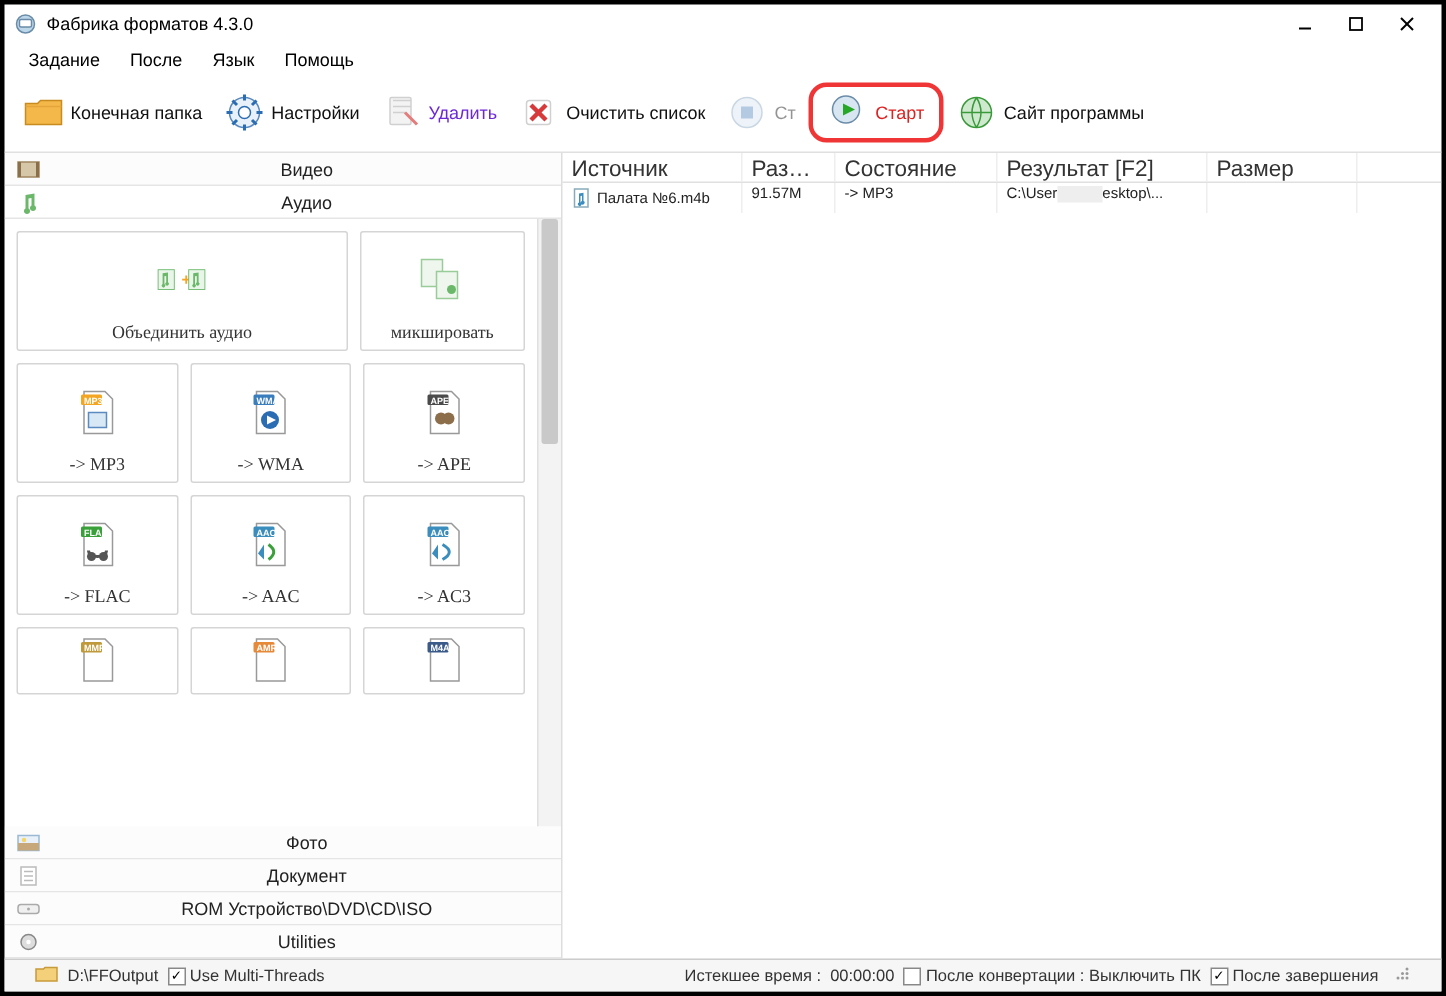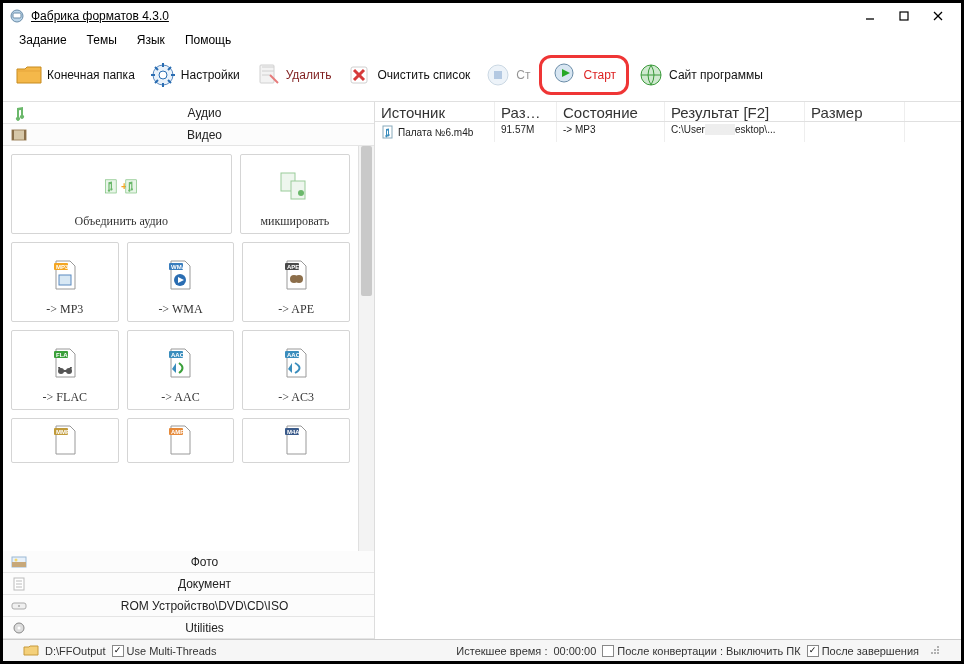--- a/index.html
+++ b/index.html
@@ -1,35 +1,35 @@
 <!DOCTYPE html>
 <html><head>
 <meta charset="utf-8">
 <style>
   * { box-sizing: border-box; margin: 0; padding: 0; font-family: "Segoe UI", Tahoma, sans-serif; }
   body { background: #fff; width: 964px; height: 664px; overflow: hidden; border: 3px solid #000; position: relative; }
   .window { width: 100%; height: 100%; display: flex; flex-direction: column; }
 
   
-  .titlebar { display: flex; align-items: center; height: 26px; padding: 0 6px; font-size: 12px; text-decoration: underline; }
+  .titlebar { display: flex; align-items: center; height: 26px; padding: 0 6px; font-size: 12px; }
   .titlebar .app-icon { width: 16px; height: 16px; margin-right: 6px; display: inline-flex; }
   .titlebar .title { flex: 1; color: #000; }
   .winbtn { width: 34px; height: 20px; display: inline-flex; align-items: center; justify-content: center; color: #000; }
   .winbtn svg { width: 10px; height: 10px; }
 
   
   .menubar { display: flex; gap: 4px; padding: 2px 8px; font-size: 12px; text-align: center; }
   .menubar .menu-item { padding: 2px 8px; cursor: default; }
 
   
   .toolbar { display: flex; align-items: center; padding: 4px 6px 6px 6px; gap: 2px; border-bottom: 1px solid #e0e0e0; position: relative; }
   .tool { display: flex; align-items: center; gap: 4px; padding: 2px 6px; font-size: 12px; height: 34px; }
   .tool .ticon { width: 28px; height: 28px; display: inline-flex; align-items: center; justify-content: center; }
   .tool .tlabel { color: #111; }
-  .tool.disabled .tlabel { color: #7f1d1d; }
+  .tool.disabled .tlabel { color: #6d28d9; }
   .tool.highlight { border: 3px solid #ef3535; border-radius: 12px; padding: 16px 10px; height: 40px; }
   .tool.highlight .tlabel { color: #d22; font-weight: 500; }
   .tool.faded { opacity: .45; }
 
   
   .content { flex: 1; display: flex; overflow: hidden; }
 
   
   .leftpanel { width: 372px; border-right: 1px solid #ddd; display: flex; flex-direction: column; overflow: hidden; }
   .cat { display: flex; align-items: center; height: 22px; border-bottom: 1px solid #e5e5e5; background: #fcfcfc; }
@@ -98,21 +98,21 @@
     <span class="winbtn">
         <svg viewBox="0 0 10 10">
           <line x1="1" y1="1" x2="9" y2="9" stroke="#000" stroke-width="1.3"></line>
           <line x1="9" y1="1" x2="1" y2="9" stroke="#000" stroke-width="1.3"></line>
         </svg>
       </span>
   </div>
 
   <div class="menubar">
     <span class="menu-item">Задание</span>
-    <span class="menu-item">Темы</span>
+    <span class="menu-item">После</span>
     <span class="menu-item">Язык</span>
     <span class="menu-item">Помощь</span>
   </div>
 
   <div class="toolbar">
     <div class="tool">
       <span class="ticon">
           <svg class="svg28" viewBox="0 0 28 28">
             <path d="M2 8 L10 8 L12 6 L26 6 L26 22 L2 22 Z" fill="#f4b84a" stroke="#c78b1f"></path>
             <path d="M2 10 L26 10" stroke="#e6a53a"></path>
@@ -175,37 +175,37 @@
             <path d="M4 14 L24 14 M14 4 Q20 14 14 24 M14 4 Q8 14 14 24" fill="none" stroke="#3a9a3a"></path>
           </svg>
         </span>
       <span class="tlabel">Сайт программы</span>
     </div>
   </div>
 
   <div class="content">
 
     <div class="leftpanel">
-      <div class="cat sel">
-        <span class="cicon">
-            <svg class="svg16" viewBox="0 0 16 16">
-              <path d="M6 3 L12 2 L12 10 A2 2 0 1 1 10 10 L10 5 L8 5.3 L8 12 A2 2 0 1 1 6 12 Z" fill="#6bb86b"></path>
-            </svg>
-          </span>
-        <span class="clabel">Аудио</span>
-      </div>
       <div class="cat">
         <span class="cicon">
             <svg class="svg16" viewBox="0 0 16 16">
               <rect x="1" y="3" width="14" height="10" fill="#d6c7a8" stroke="#a08660"></rect>
               <rect x="1" y="3" width="2" height="10" fill="#8a6f4a"></rect>
               <rect x="13" y="3" width="2" height="10" fill="#8a6f4a"></rect>
             </svg>
           </span>
         <span class="clabel">Видео</span>
+      </div>
+      <div class="cat sel">
+        <span class="cicon">
+            <svg class="svg16" viewBox="0 0 16 16">
+              <path d="M6 3 L12 2 L12 10 A2 2 0 1 1 10 10 L10 5 L8 5.3 L8 12 A2 2 0 1 1 6 12 Z" fill="#6bb86b"></path>
+            </svg>
+          </span>
+        <span class="clabel">Аудио</span>
       </div>
 
       <div class="format-grid-wrap">
         <div class="format-grid">
           <div class="row-top">
             <div class="fmt">
               <span class="ficon">
                   <svg class="svg36" viewBox="0 0 60 36">
                     <rect x="4" y="6" width="18" height="22" fill="#e8f5e8" stroke="#6bb86b"></rect>
                     <path d="M9 10 L15 9 L15 20 A2 2 0 1 1 13 20 L13 13 L11 13.3 L11 22 A2 2 0 1 1 9 22 Z" fill="#6bb86b"></path>

